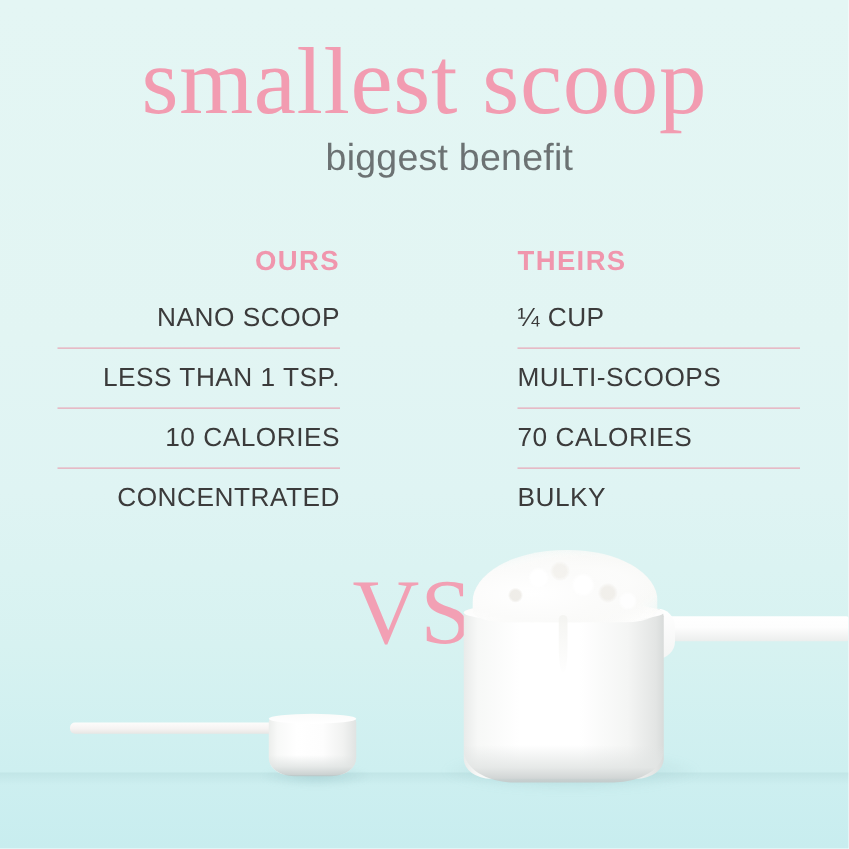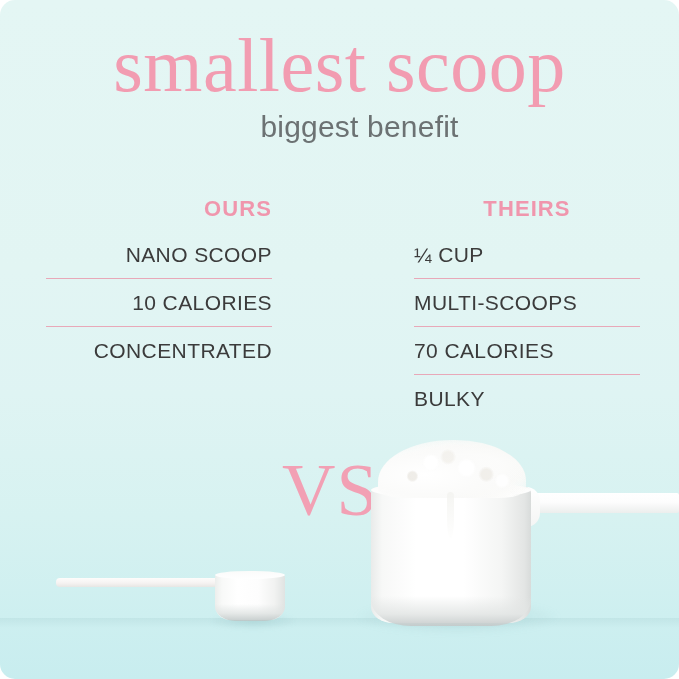--- a/index.html
+++ b/index.html
@@ -18,21 +18,20 @@
     width: 679px;
     height: 679px;
     background: linear-gradient(to bottom,
         #e4f6f4 0%,
         #e2f5f3 40%,
         #dff4f3 58%,
         #d7f2f1 76%,
         #cdeff0 92%,
         #c8edef 100%);
     overflow: hidden;
-    border-radius: 15px;
   }
 
   
   .headline {
     position: absolute;
     top: 21px;
     left: 0;
     width: 679px;
     text-align: center;
     font-family: "Liberation Serif", serif;
@@ -64,21 +63,21 @@
     width: 565px;
     height: 230px;
   }
 
   .col {
     position: absolute;
     top: 0;
     width: 226px;
   }
   .col-ours   { left: 46px;  text-align: right; }
-  .col-theirs { left: 414px; text-align: center;  }
+  .col-theirs { left: 414px; text-align: left;  }
 
   .col-heading {
     font-size: 22px;
     font-weight: bold;
     letter-spacing: 1.1px;
     color: #f096ad;
     line-height: 26px;
     margin: 0 0 9px 0;
   }
 
@@ -261,20 +260,21 @@
 
   <div class="headline">smallest scoop</div>
   <div class="subhead">biggest benefit</div>
 
   <div class="compare">
 
     <div class="col col-ours">
       <div class="col-heading">OURS</div>
       <div class="rows">
         <div class="row">NANO SCOOP</div>
+        <div class="row">LESS THAN 1 TSP.</div>
         <div class="row">10 CALORIES</div>
         <div class="row">CONCENTRATED</div>
       </div>
     </div>
 
     <div class="vs">VS</div>
 
     <div class="col col-theirs">
       <div class="col-heading">THEIRS</div>
       <div class="rows">

